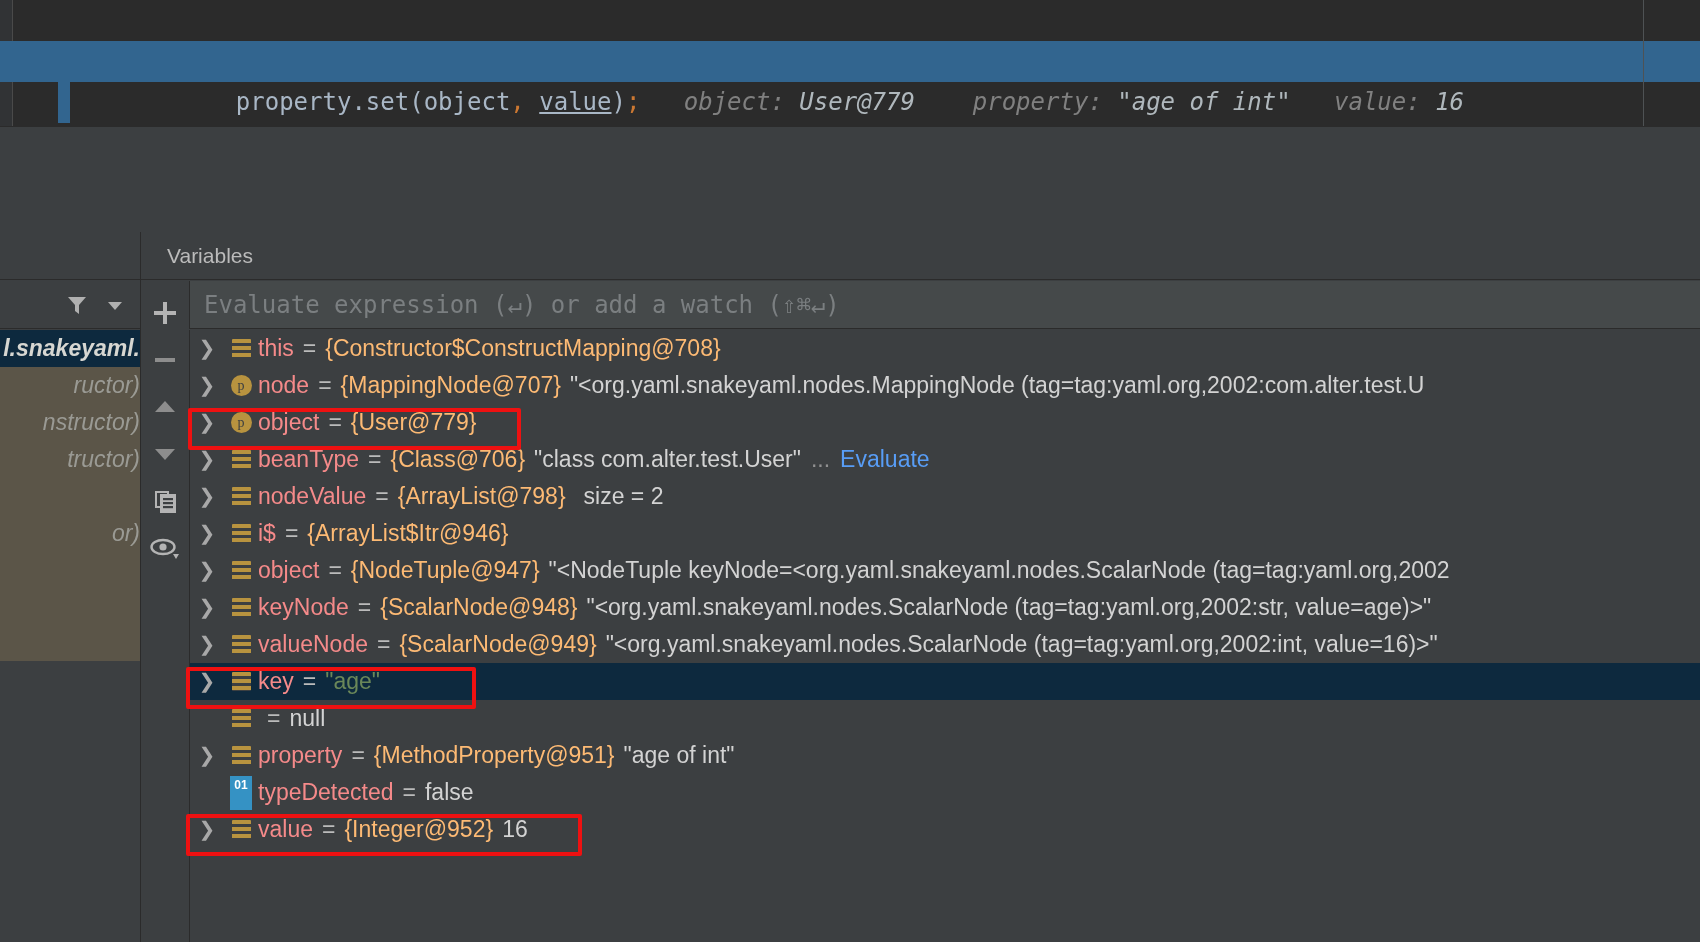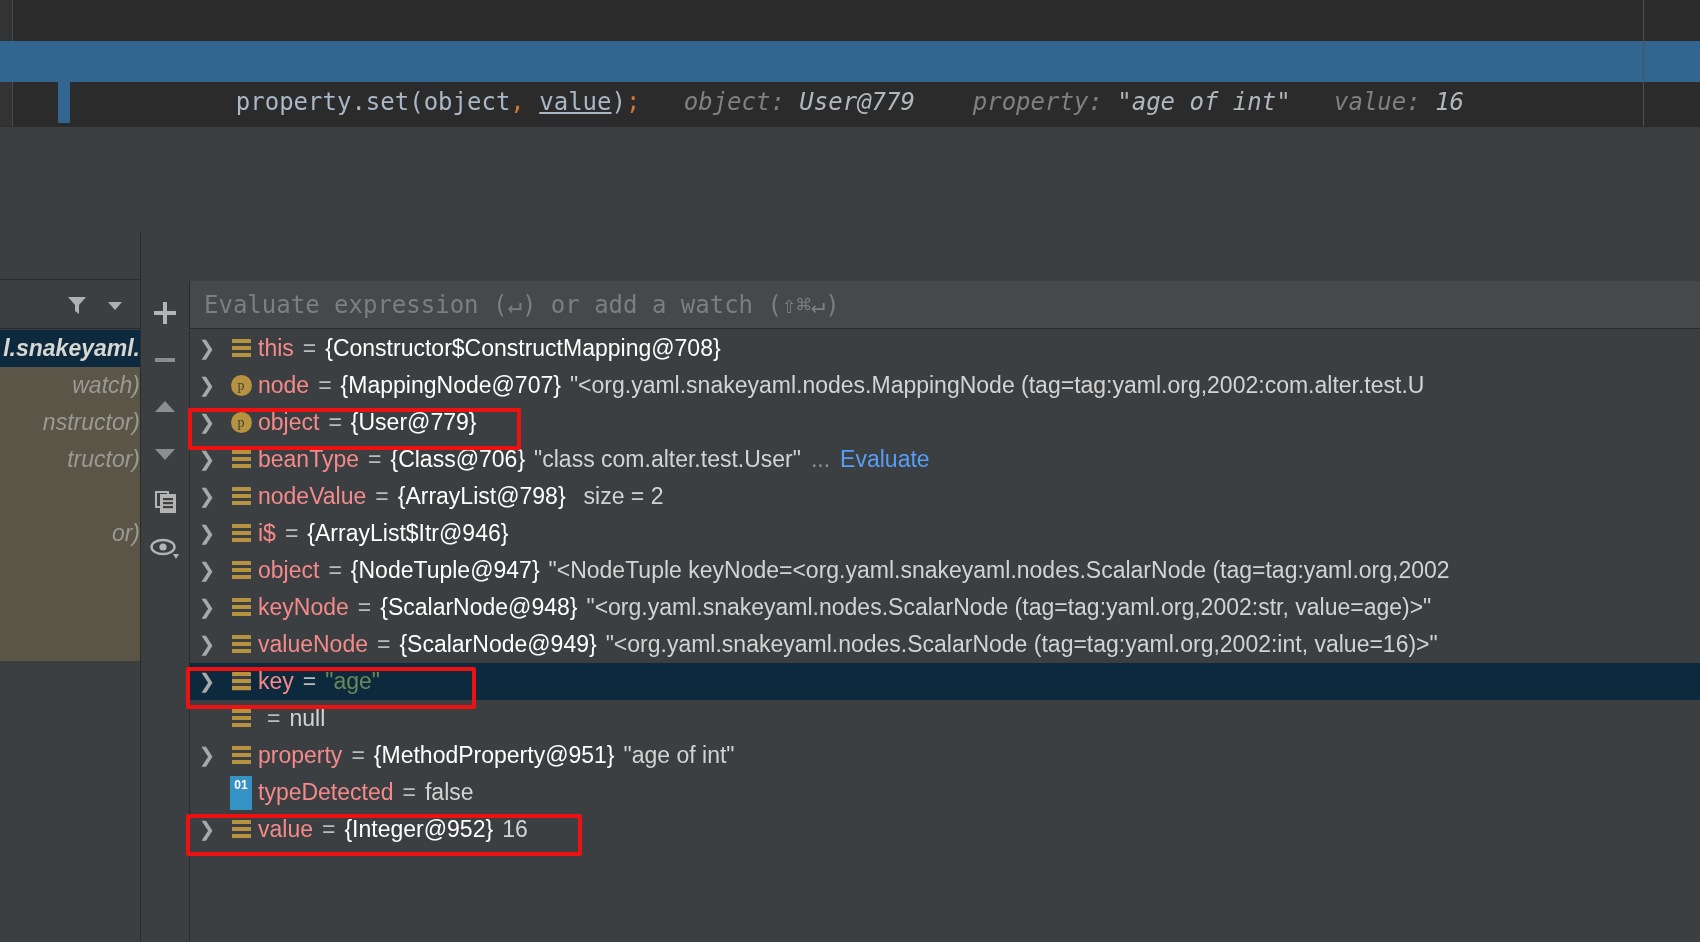--- a/index.html
+++ b/index.html
@@ -180,21 +180,21 @@
     font-family: "Liberation Serif", serif;
   }
   .ico-prim {
     width: 22px; height: 34px; border-radius: 0;
     background: #3592c4; color: #ffffff;
     font-size: 12px; line-height: 19px; text-align: center;
     font-weight: bold;
   }
   .vname { color: #f58a8a; margin-right: 0; }
   .veq { color: #bbbbbb; margin: 0 9px; }
-  .vref { color: #ffffff; }
+  .vref { color: #fdba74; }
   .vstr { color: #d3d3d3; margin-left: 9px; }
   .vnull { color: #d3d3d3; }
   .vnum { color: #d3d3d3; margin-left: 9px; }
   .vgreen { color: #6a8759; }
   .vsize { color: #d3d3d3; margin-left: 18px; }
   .vnav { color: #589df6; margin-left: 10px; }
   .vdots { color: #919191; margin-left: 10px; }
 
   
   .redbox {
@@ -245,31 +245,34 @@
         <svg width="22" height="22" viewBox="0 0 22 22">
           <path d="M4 8 L18 8 L11 16 Z" fill="#b0b0b0"></path>
         </svg>
       </span>
     </div>
 
     <div class="frames-bg-tint"></div>
 
     <div class="frames-list">
       <div class="frame-row sel">l.snakeyaml.</div>
-      <div class="frame-row">watch)</div>
+      <div class="frame-row">ructor)</div>
       <div class="frame-row">nstructor)</div>
       <div class="frame-row">tructor)</div>
       <div class="frame-row"></div>
       <div class="frame-row">or)</div>
     </div>
 
     <div class="frames-bottom"></div>
   </div>
   <div class="frames-vsep"></div>
 
+  <div class="var-header">
+    <div class="var-header-title">Variables</div>
+  </div>
 
   <div class="var-toolcol">
     <div class="tool-btn">
       <svg width="30" height="30" viewBox="0 0 30 30">
         <rect x="13" y="4" width="4" height="22" fill="#b4b4b4"></rect>
         <rect x="4" y="13" width="22" height="4" fill="#b4b4b4"></rect>
       </svg>
     </div>
     <div class="tool-btn">
       <svg width="30" height="30" viewBox="0 0 30 30">

